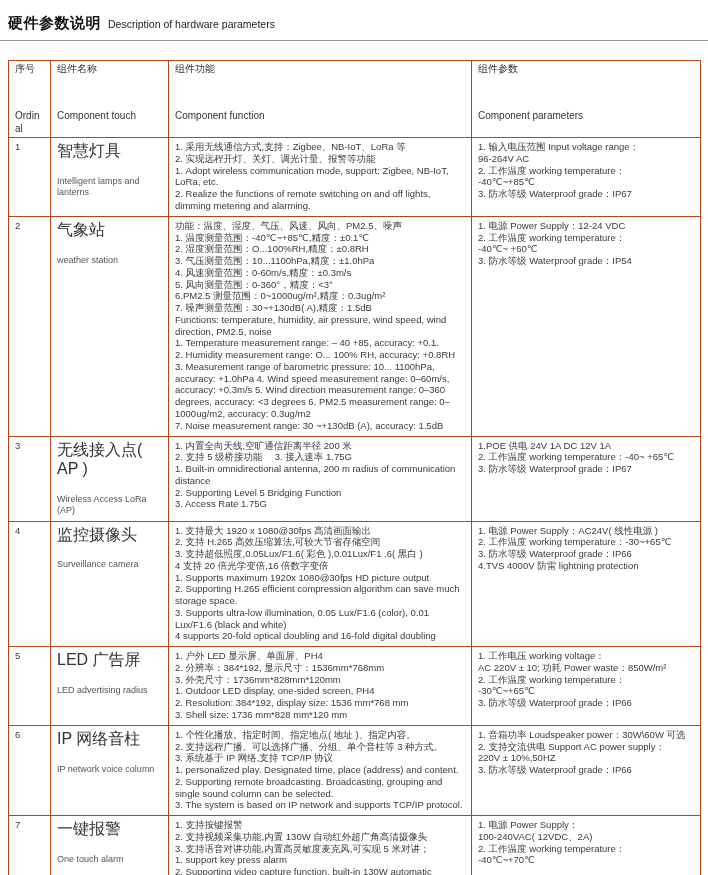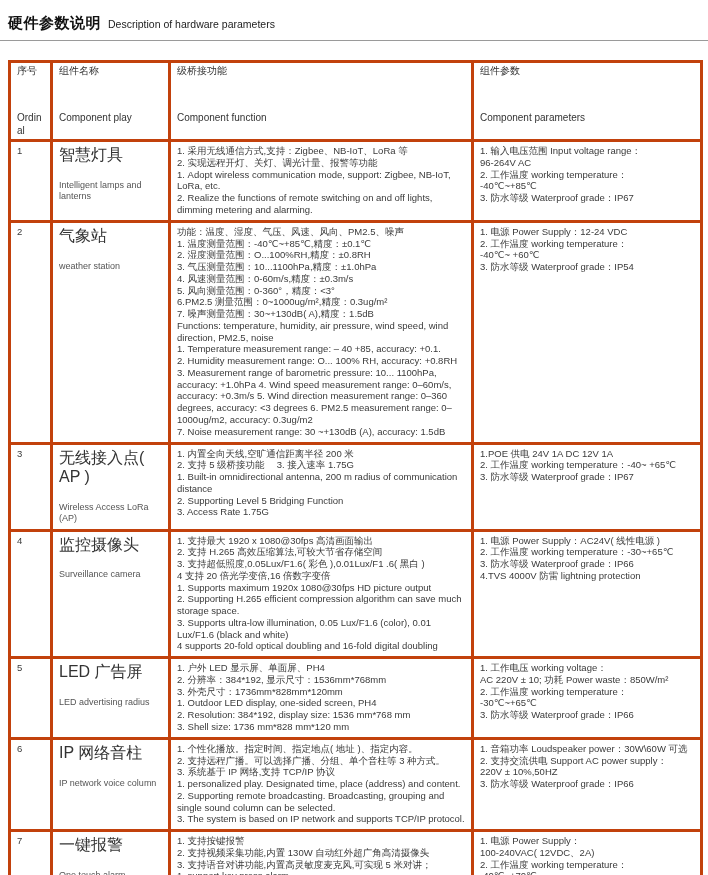--- a/index.html
+++ b/index.html
@@ -16,21 +16,21 @@
 
   table.spec {
     position: absolute; left: 8px; top: 60px; width: 692px;
     border-collapse: collapse; table-layout: fixed;
   }
   table.spec col.c1 { width: 42px; }
   table.spec col.c2 { width: 118px; }
   table.spec col.c3 { width: 303px; }
   table.spec col.c4 { width: 229px; }
   table.spec td, table.spec th {
-    border: 3px solid #c2410c;
+    border: 1px solid #c2410c;
     vertical-align: top; text-align: left;
     padding: 3px 6px 4px 6px;
     font-size: 9.5px; line-height: 1.24; font-weight: normal;
     color: #3a3a3a;
     word-wrap: break-word;
   }
   table.spec th { padding-top: 2px; padding-bottom: 2px; }
   .hdr-zh { font-size: 10px; color: #333; }
   .hdr-en { font-size: 10px; color: #333; margin-top: 35px; }
   td.ord { text-align: center; padding-top: 4px; font-size: 10px; }
@@ -63,24 +63,24 @@
       <col class="c4">
     </colgroup>
   <tbody>
       <tr class="hrow">
     <th>
       <div class="hdr-zh">序号</div>
       <div class="hdr-en">Ordinal</div>
     </th>
     <th>
       <div class="hdr-zh">组件名称</div>
-      <div class="hdr-en">Component play</div>
-    </th>
-    <th>
-      <div class="hdr-zh">级桥接功能</div>
+      <div class="hdr-en">Component touch</div>
+    </th>
+    <th>
+      <div class="hdr-zh">组件功能</div>
       <div class="hdr-en">Component function</div>
     </th>
     <th>
       <div class="hdr-zh">组件参数</div>
       <div class="hdr-en">Component parameters</div>
     </th>
   </tr>
 
   <tr class="r1">
     <td class="ord">1</td>

